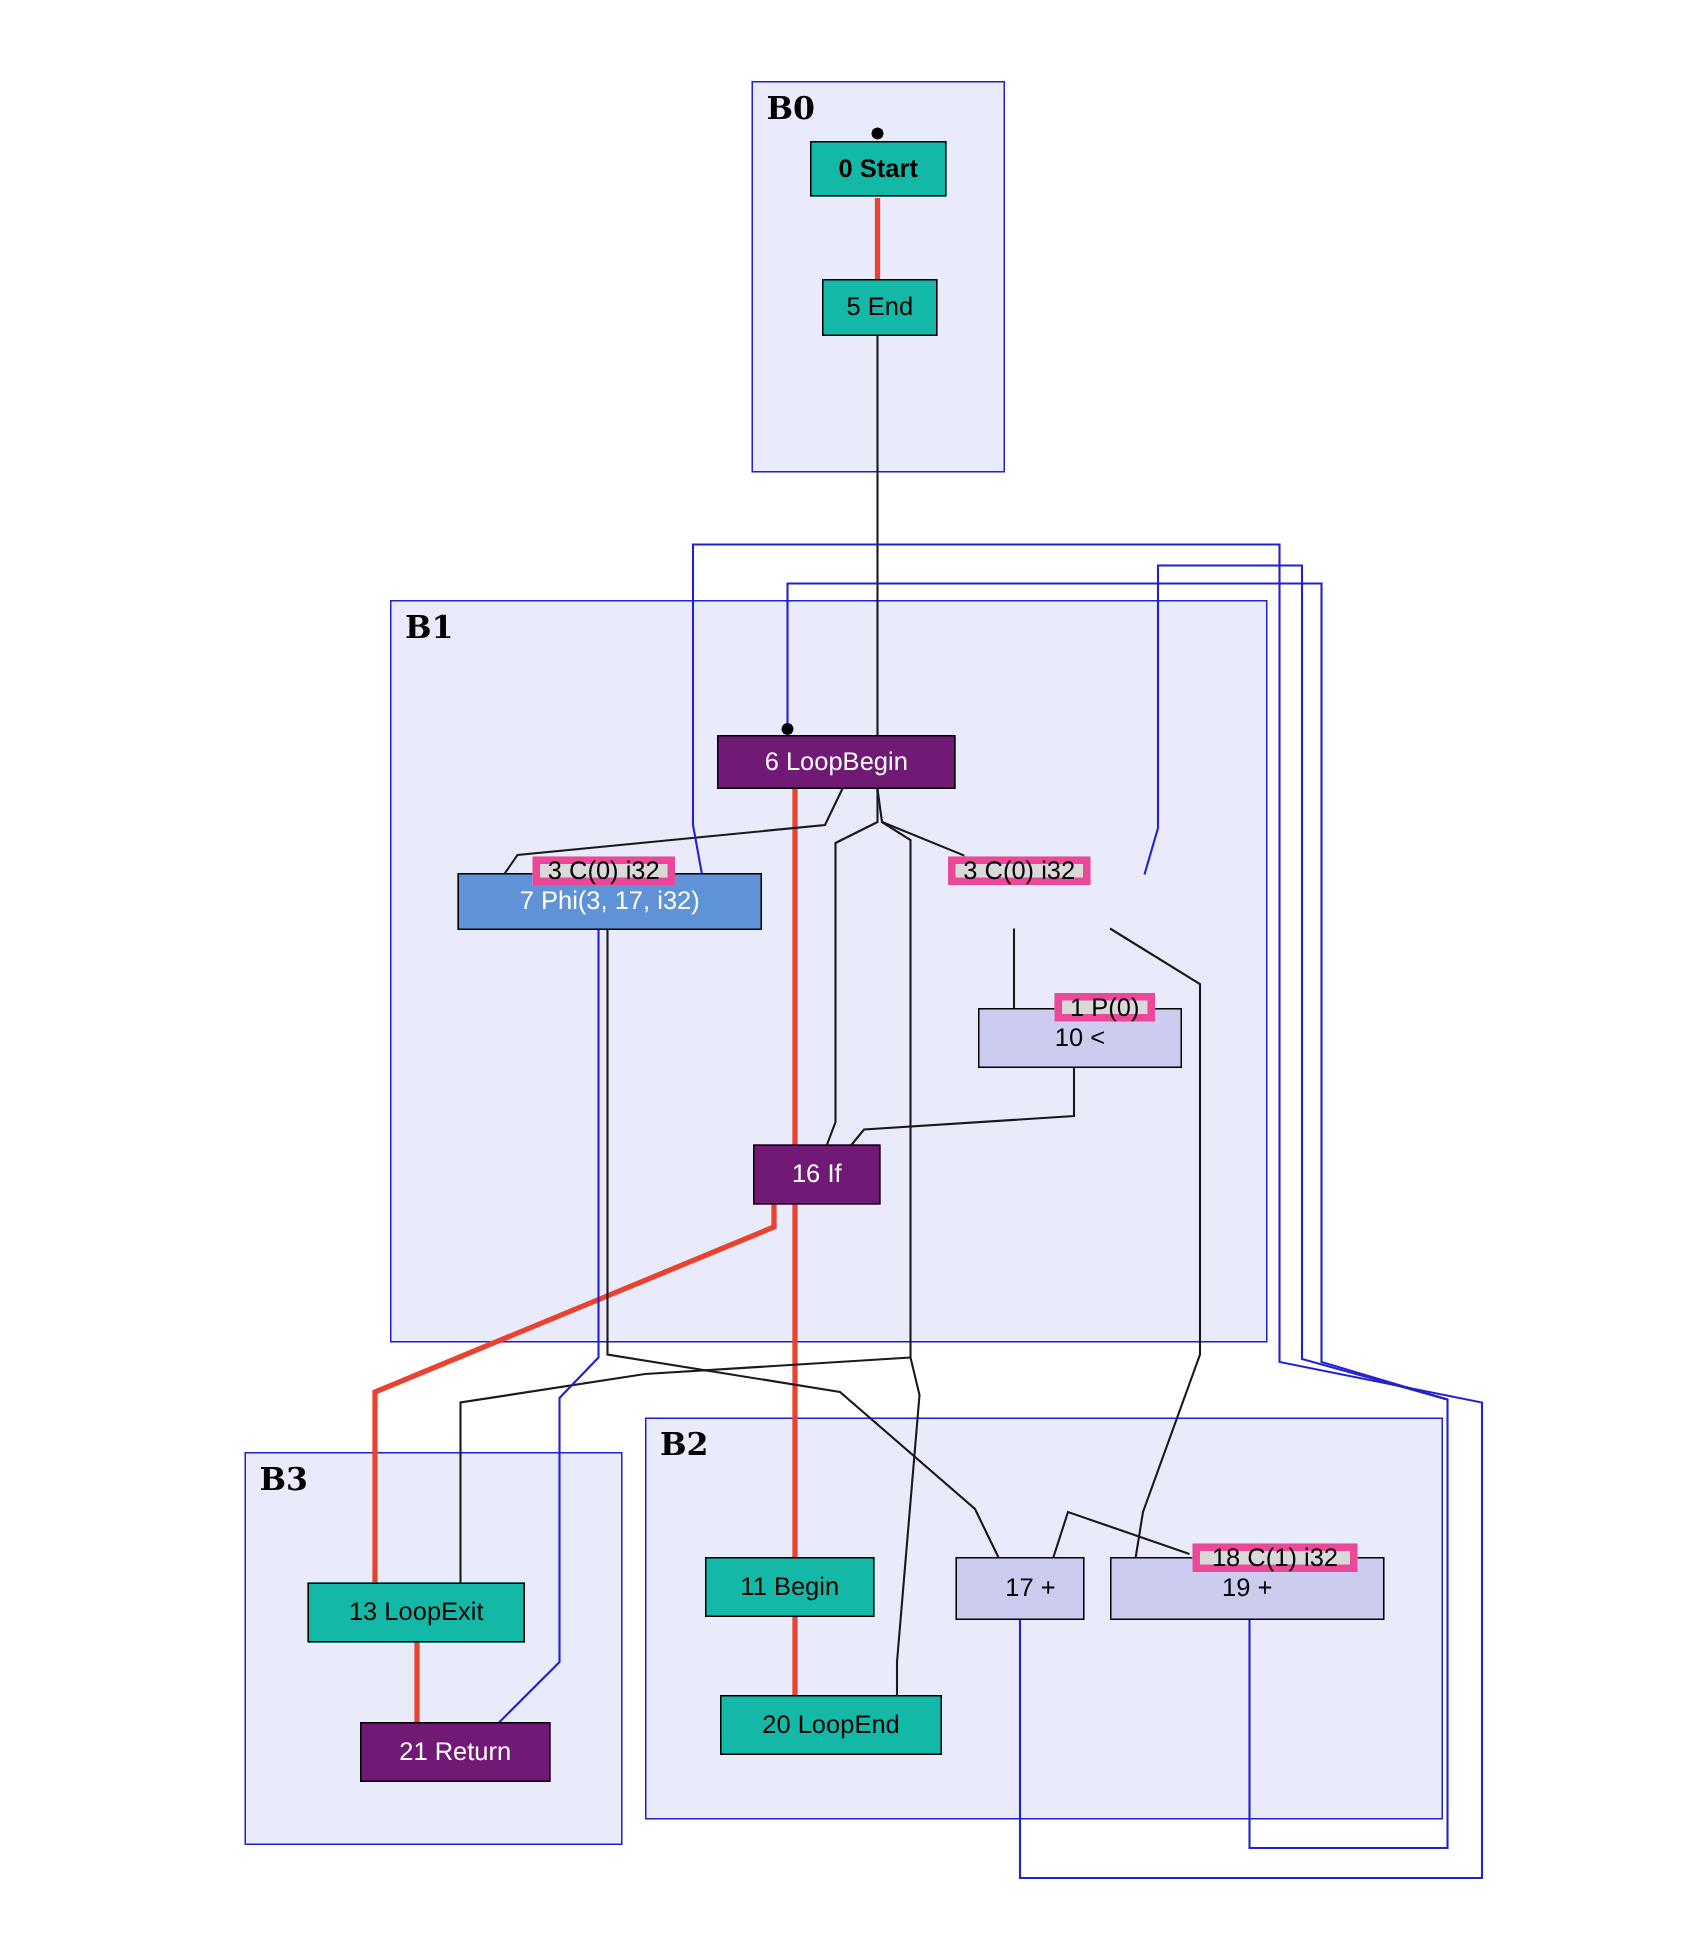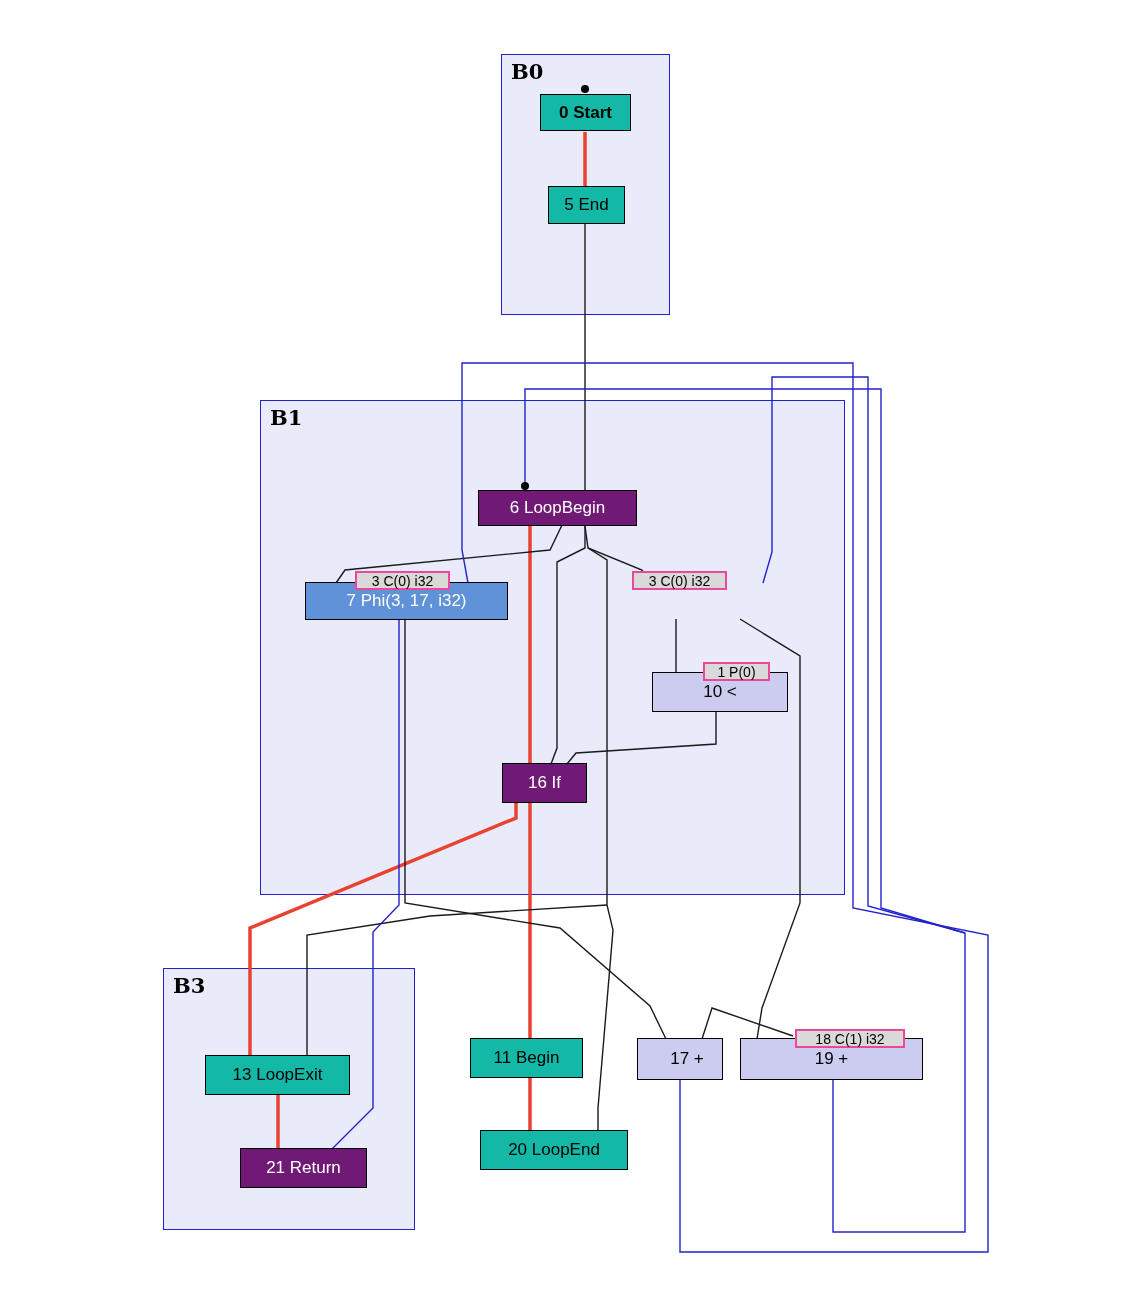--- a/index.html
+++ b/index.html
@@ -24,39 +24,42 @@
     position:absolute;box-sizing:border-box;border:1.6px solid #000;
     display:flex;align-items:center;justify-content:center;
     font-size:17px;color:#000;z-index:2;white-space:nowrap;
   }
   .n-orange{background:#14b8a6;}
   .n-red{background:#701a75;color:#ffffff;}
   .n-blue{background:#5f92d6;color:#ffffff;}
   .n-lav{background:#ccccf0;}
   .n-bold{font-weight:bold;}
   .tag{
-    position:absolute;box-sizing:border-box;border:2px solid #ec4899;
+    position:absolute;box-sizing:border-box;border:5px solid #ec4899;
     background:#d9d9d9;display:flex;align-items:center;justify-content:center;
-    font-size:14px;color:#000;z-index:3;white-space:nowrap;
+    font-size:17px;color:#000;z-index:3;white-space:nowrap;
   }
   .dot{
     position:absolute;width:8px;height:8px;border-radius:50%;
     background:#000;z-index:4;
   }
 </style>
 </head>
 <body>
 
 <div id="canvas">
 
   <div class="block" style="left:501px;top:54px;width:169px;height:261px;">
     <span class="block-label">B0</span>
   </div>
   <div class="block" style="left:260px;top:400px;width:585px;height:495px;">
     <span class="block-label">B1</span>
+  </div>
+  <div class="block" style="left:430px;top:945px;width:532px;height:268px;">
+    <span class="block-label">B2</span>
   </div>
   <div class="block" style="left:163px;top:968px;width:252px;height:262px;">
     <span class="block-label">B3</span>
   </div>
 
   <svg class="edges" width="1132" height="1306" viewBox="0 0 1132 1306">
 
     <polyline class="e-red" points="585,132 585,187"></polyline>
     <polyline class="e-red" points="530,525 530,764"></polyline>
     <polyline class="e-red" points="530,802 530,1039"></polyline>

